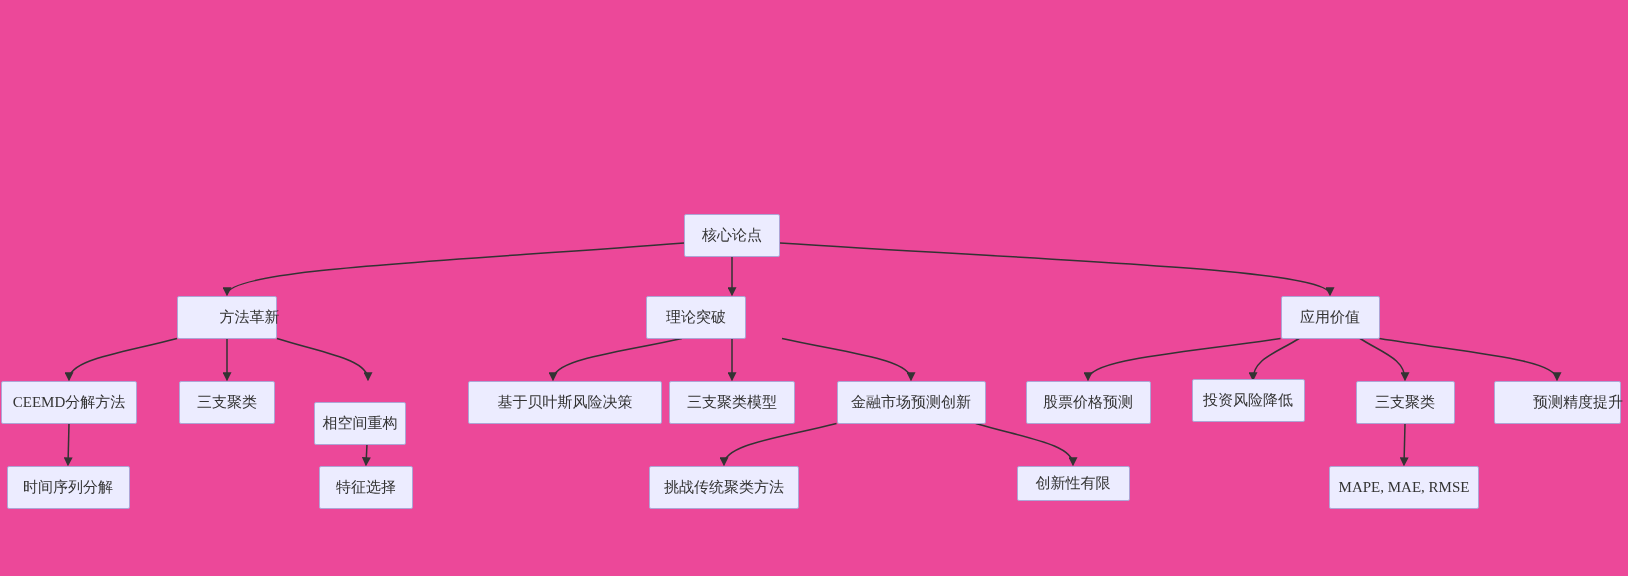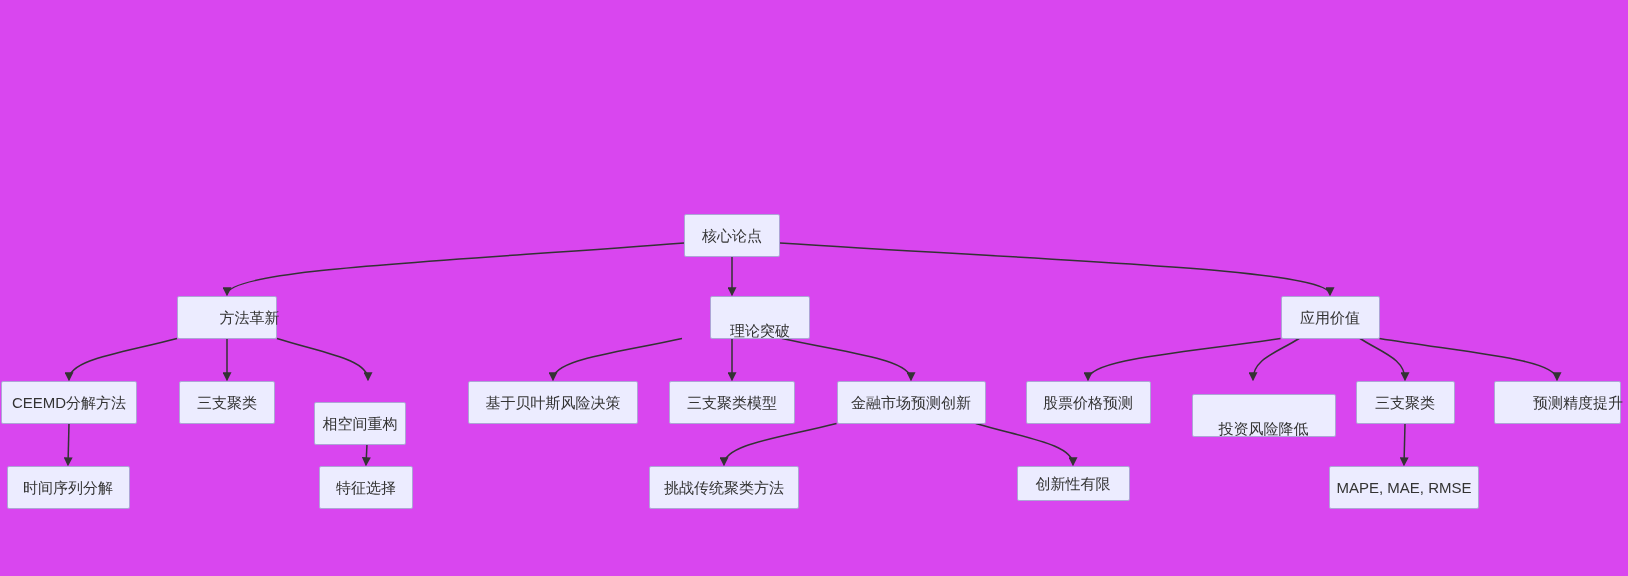--- a/index.html
+++ b/index.html
@@ -1,21 +1,21 @@
 <!DOCTYPE html>
 <html><head>
 <meta charset="utf-8">
 <style>
   html, body { margin: 0; padding: 0; background: #ffffff; }
   .canvas {
     position: relative;
     width: 1628px;
     height: 576px;
-    background: #d946ef;
-    font-family: Liberation Sans, sans-serif;
+    background: #ec4899;
+    font-family: Liberation Serif, serif;
     overflow: hidden;
   }
   #edge-layer {
     position: absolute;
     left: 0; top: 0;
     width: 1628px; height: 576px;
     pointer-events: none;
   }
   .node {
     position: absolute;
@@ -70,48 +70,48 @@
         <path class="edge" d="M 1405 423.5 L 1404 464.5" stroke="#333333" marker-end="url(#arrowhead)"></path>
       </g>
   </svg>
   <div id="node-layer">
       <div class="node" style="left: 684px; top: 213.5px; width: 96px; height: 43px; background: rgb(236, 236, 255); border-color: rgb(173, 165, 214); color: rgb(51, 51, 51);">
         <span>核心论点</span>
       </div>
       <div class="node" style="left: 177px; top: 295.5px; width: 100px; height: 43px; background: rgb(236, 236, 255); border-color: rgb(173, 165, 214); color: rgb(51, 51, 51); padding-left: 45px;">
         <span>方法革新</span>
       </div>
-      <div class="node" style="left: 710px; top: 295.5px; width: 100px; height: 43px; background: rgb(236, 236, 255); border-color: rgb(173, 165, 214); color: rgb(51, 51, 51); align-items: flex-end;">
+      <div class="node" style="left: 646px; top: 295.5px; width: 100px; height: 43px; background: rgb(236, 236, 255); border-color: rgb(173, 165, 214); color: rgb(51, 51, 51);">
         <span>理论突破</span>
       </div>
       <div class="node" style="left: 1280.5px; top: 295.5px; width: 99px; height: 43px; background: rgb(236, 236, 255); border-color: rgb(173, 165, 214); color: rgb(51, 51, 51);">
         <span>应用价值</span>
       </div>
       <div class="node" style="left: 1px; top: 380.5px; width: 136px; height: 43px; background: rgb(236, 236, 255); border-color: rgb(173, 165, 214); color: rgb(51, 51, 51);">
         <span>CEEMD分解方法</span>
       </div>
       <div class="node" style="left: 179px; top: 380.5px; width: 96px; height: 43px; background: rgb(236, 236, 255); border-color: rgb(173, 165, 214); color: rgb(51, 51, 51);">
         <span>三支聚类</span>
       </div>
       <div class="node" style="left: 314px; top: 402px; width: 92px; height: 43px; background: rgb(236, 236, 255); border-color: rgb(173, 165, 214); color: rgb(51, 51, 51); text-align: right;">
         <span>相空间重构</span>
       </div>
-      <div class="node" style="left: 468px; top: 380.5px; width: 170px; height: 43px; background: rgb(236, 236, 255); border-color: rgb(173, 165, 214); color: rgb(51, 51, 51);">
+      <div class="node" style="left: 468px; top: 380.5px; width: 194px; height: 43px; background: rgb(236, 236, 255); border-color: rgb(173, 165, 214); color: rgb(51, 51, 51);">
         <span>基于贝叶斯风险决策</span>
       </div>
       <div class="node" style="left: 669px; top: 380.5px; width: 126px; height: 43px; background: rgb(236, 236, 255); border-color: rgb(173, 165, 214); color: rgb(51, 51, 51);">
         <span>三支聚类模型</span>
       </div>
       <div class="node" style="left: 836.5px; top: 380.5px; width: 149px; height: 43px; background: rgb(236, 236, 255); border-color: rgb(173, 165, 214); color: rgb(51, 51, 51);">
         <span>金融市场预测创新</span>
       </div>
       <div class="node" style="left: 1025.5px; top: 380.5px; width: 125px; height: 43px; background: rgb(236, 236, 255); border-color: rgb(173, 165, 214); color: rgb(51, 51, 51);">
         <span>股票价格预测</span>
       </div>
-      <div class="node" style="left: 1191.5px; top: 394px; width: 144px; height: 43px; background: rgb(236, 236, 255); border-color: rgb(173, 165, 214); color: rgb(51, 51, 51); align-items: flex-end;">
+      <div class="node" style="left: 1191.5px; top: 379px; width: 113px; height: 43px; background: rgb(236, 236, 255); border-color: rgb(173, 165, 214); color: rgb(51, 51, 51);">
         <span>投资风险降低</span>
       </div>
       <div class="node" style="left: 1355.5px; top: 380.5px; width: 99px; height: 43px; background: rgb(236, 236, 255); border-color: rgb(173, 165, 214); color: rgb(51, 51, 51);">
         <span>三支聚类</span>
       </div>
       <div class="node" style="left: 1493.5px; top: 380.5px; width: 127px; height: 43px; background: rgb(236, 236, 255); border-color: rgb(173, 165, 214); color: rgb(51, 51, 51); padding-left: 42px;">
         <span>预测精度提升</span>
       </div>
       <div class="node" style="left: 6.5px; top: 465.5px; width: 123px; height: 43px; background: rgb(236, 236, 255); border-color: rgb(173, 165, 214); color: rgb(51, 51, 51);">
         <span>时间序列分解</span>

